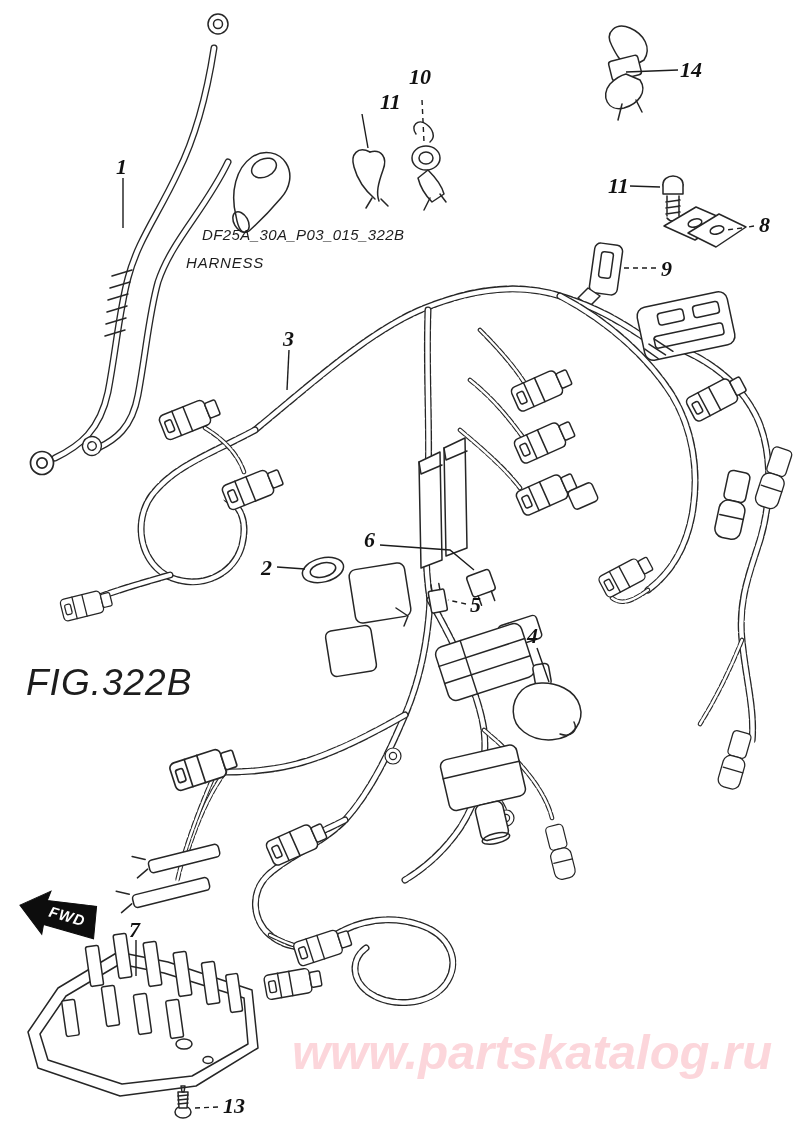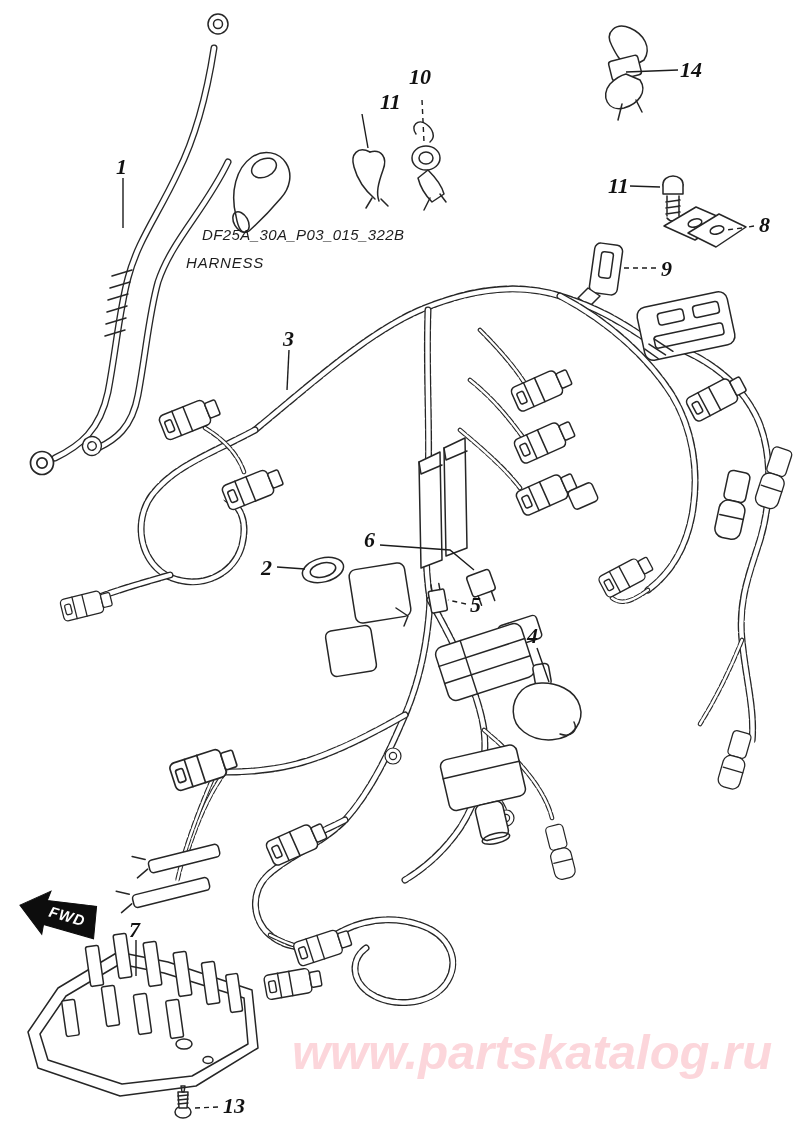--- a/index.html
+++ b/index.html
@@ -295,20 +295,21 @@
     <path class="ldd" d="M422,100 L424,142"></path>
     <path class="ld" d="M362,114 L368,148"></path>
     <path class="ld" d="M630,186 L660,187"></path>
     <path class="ldd" d="M218,1107 L194,1108"></path>
     <path class="ld" d="M678,70 L626,72"></path>
   </g>
 </svg>
 
   <div class="txt code-text">DF25A_30A_P03_015_322B</div>
   <div class="txt name-text">HARNESS</div>
+  <div class="txt fig-text">FIG.322B</div>
   <div class="watermark">www.partskatalog.ru</div>
 
   <div class="part-label" style="left:116px;top:154px;">1</div>
   <div class="part-label" style="left:261px;top:555px;">2</div>
   <div class="part-label" style="left:283px;top:326px;">3</div>
   <div class="part-label" style="left:527px;top:623px;">4</div>
   <div class="part-label" style="left:470px;top:592px;">5</div>
   <div class="part-label" style="left:364px;top:527px;">6</div>
   <div class="part-label" style="left:129px;top:917px;">7</div>
   <div class="part-label" style="left:759px;top:212px;">8</div>

